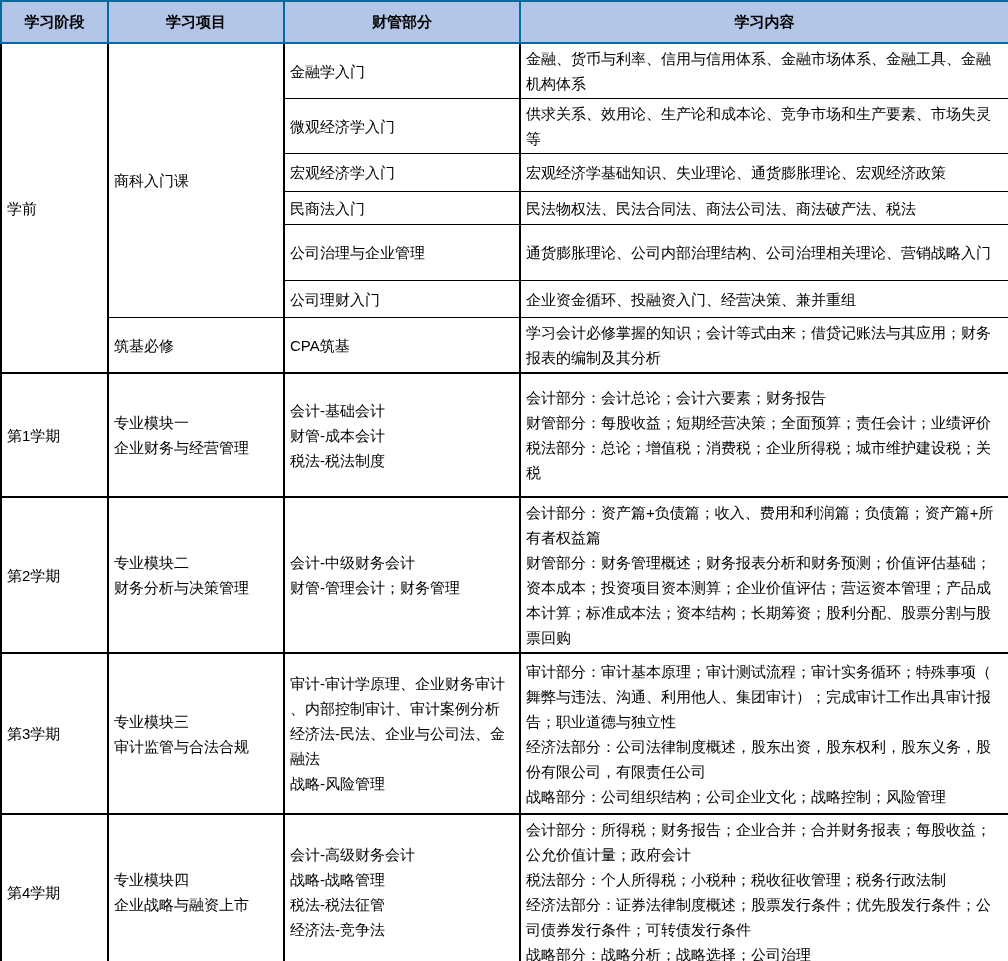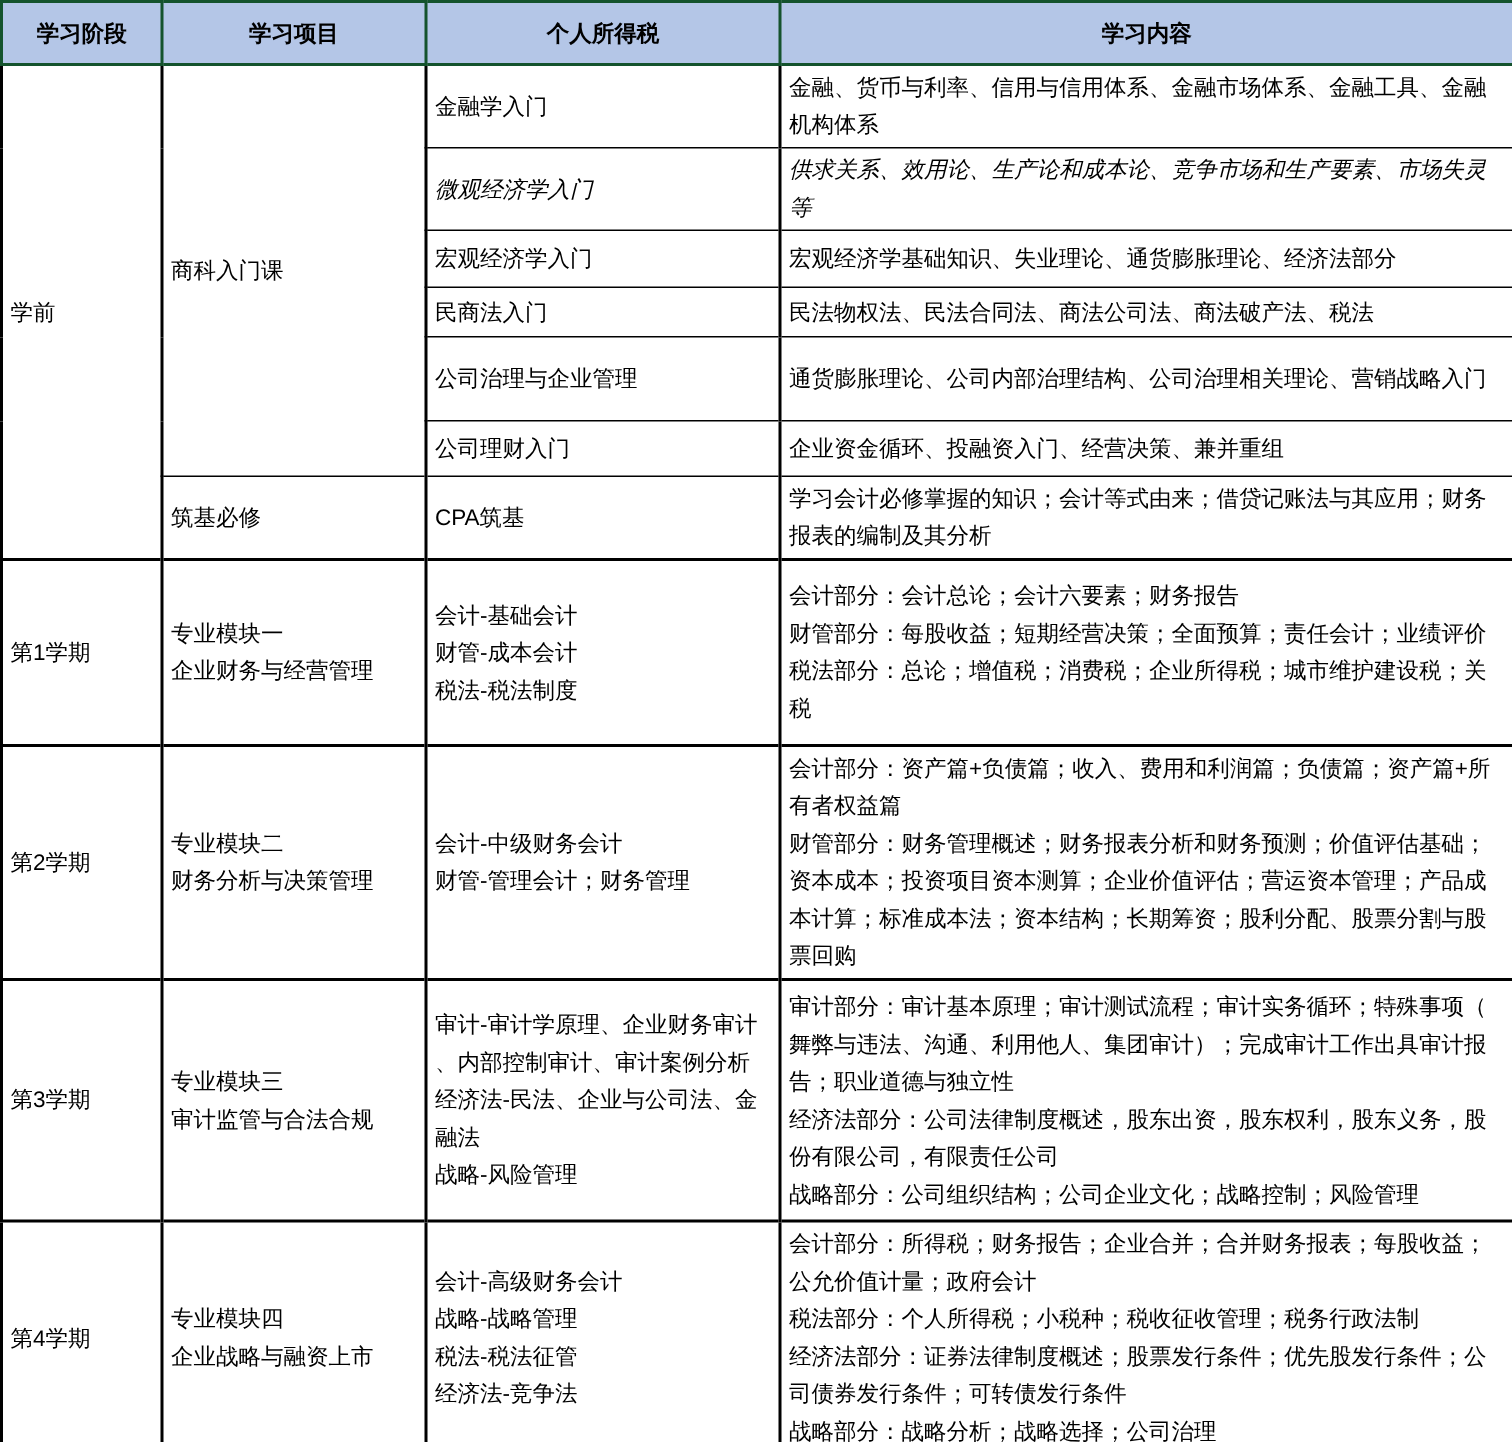--- a/index.html
+++ b/index.html
@@ -14,21 +14,21 @@
   }
   table.curriculum {
     border-collapse: collapse;
     table-layout: fixed;
     width: 1008px;
     border: 2px solid #000000;
     font-size: 15px;
   }
   th {
     background: #b4c6e7;
-    border: 2px solid #14532d;
+    border: 2px solid #0369a1;
     font-weight: bold;
     font-size: 15px;
     text-align: center;
     vertical-align: middle;
     height: 36px;
     padding: 2px 20px;
   }
   td {
     border-style: solid;
     border-color: #000000;
@@ -38,21 +38,21 @@
     text-align: left;
     line-height: 25px;
     white-space: pre-line;
     word-break: break-all;
     line-break: anywhere;
     overflow: hidden;
   }
   tr.sec-start td { border-top-width: 2px; }
   
   tr.r1 { height: 55px; }
-  tr.r2 { height: 55px; font-style: italic; }
+  tr.r2 { height: 55px; }
   tr.r3 { height: 38px; }
   tr.r4 { height: 33px; }
   tr.r5 { height: 56px; margin-top: 28px; }
   tr.r6 { height: 37px; margin-left: 38px; }
   tr.r7 { height: 54px; margin-top: 31px; }
   tr.s1 { height: 124px; }
   tr.s2 { height: 155px; }
   tr.s3 { height: 161px; }
   tr.s4 { height: 142px; }
 </style>
@@ -64,39 +64,39 @@
     <colgroup>
       <col style="width:107px">
       <col style="width:176px">
       <col style="width:236px">
       <col style="width:489px">
     </colgroup>
     <thead>
       <tr>
         <th>学习阶段</th>
         <th>学习项目</th>
-        <th>个人所得税</th>
+        <th>财管部分</th>
         <th>学习内容</th>
       </tr>
     </thead>
     <tbody>
 
       <tr class="r1 sec-start">
         <td rowspan="7">学前</td>
         <td rowspan="6">商科入门课</td>
         <td>金融学入门</td>
         <td>金融、货币与利率、信用与信用体系、金融市场体系、金融工具、金融机构体系</td>
       </tr>
       <tr class="r2">
         <td>微观经济学入门</td>
         <td>供求关系、效用论、生产论和成本论、竞争市场和生产要素、市场失灵等</td>
       </tr>
       <tr class="r3">
         <td>宏观经济学入门</td>
-        <td>宏观经济学基础知识、失业理论、通货膨胀理论、经济法部分</td>
+        <td>宏观经济学基础知识、失业理论、通货膨胀理论、宏观经济政策</td>
       </tr>
       <tr class="r4">
         <td>民商法入门</td>
         <td>民法物权法、民法合同法、商法公司法、商法破产法、税法</td>
       </tr>
       <tr class="r5">
         <td>公司治理与企业管理</td>
         <td>通货膨胀理论、公司内部治理结构、公司治理相关理论、营销战略入门</td>
       </tr>
       <tr class="r6">

